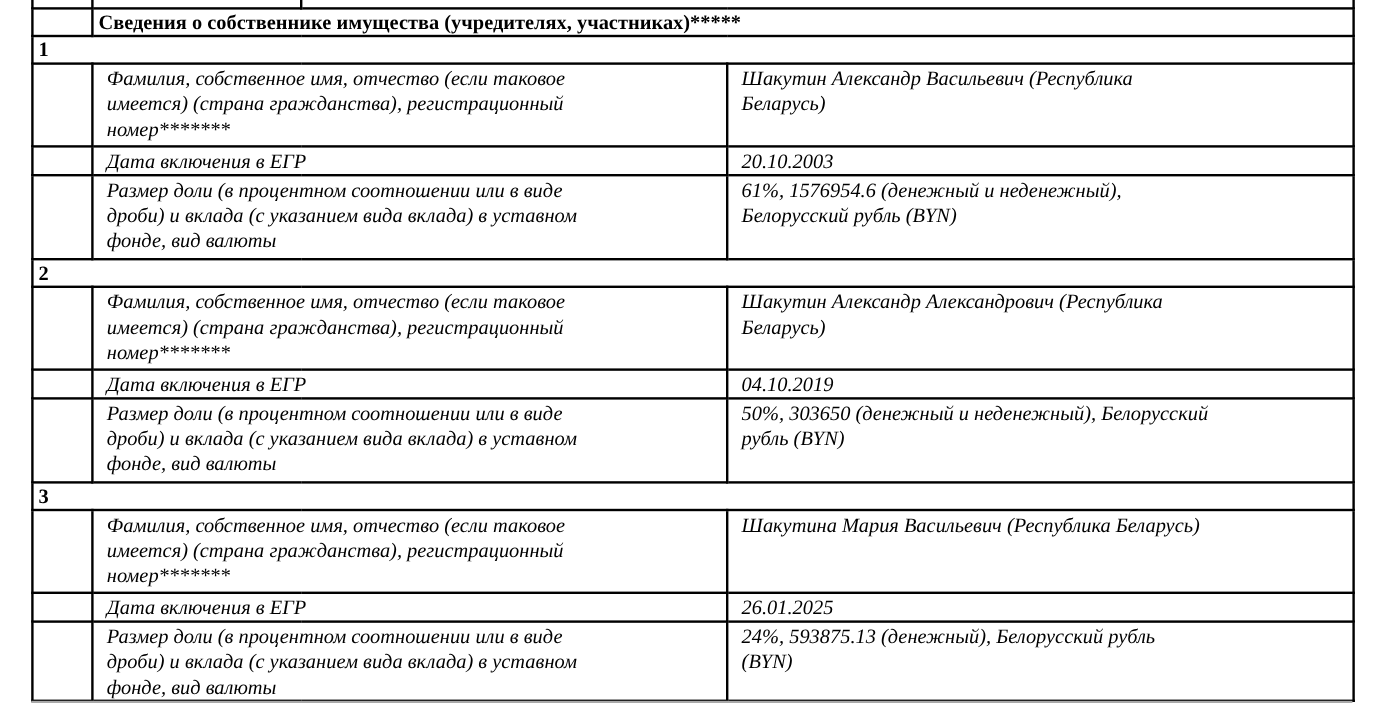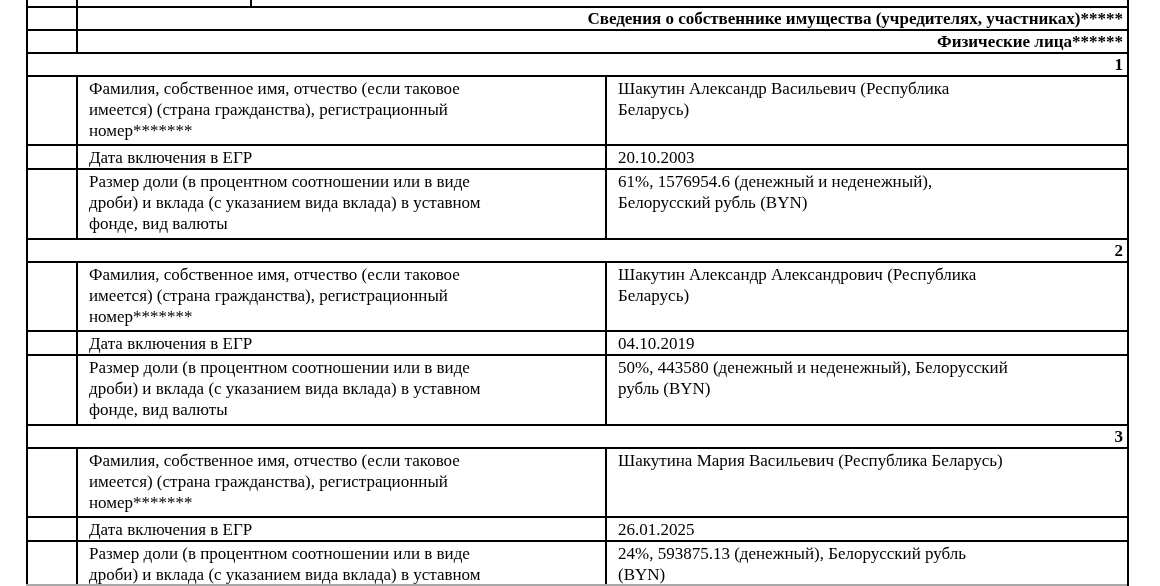--- a/index.html
+++ b/index.html
@@ -27,23 +27,24 @@
     font-size: 17px;
     line-height: 21px;
     overflow: hidden;
   }
   tr.fragment-row td {
     border-top: none;
   }
   td.cell-text {
     padding: 1px 8px 0 11px;
     white-space: pre-line;
+    font-style: italic;
   }
   td.cell-center {
-    text-align: right;
+    text-align: left;
     vertical-align: middle;
     font-weight: bold;
     padding: 0 4px;
     white-space: nowrap;
   }
   td.cell-empty { padding: 0; }
   .bottom-edge {
     position: absolute;
     left: 26px; top: 584px;
     width: 1101px; height: 2px;
@@ -67,24 +68,20 @@
       <td class="cell-empty"></td>
       <td class="cell-empty"></td>
       <td class="cell-empty" colspan="2"></td>
     </tr>
 
     <tr style="height:22px">
       <td class="cell-empty"></td>
       <td class="cell-center" colspan="3">Сведения о собственнике имущества (учредителях, участниках)*****</td>
     </tr>
 
-    <tr style="height:21px">
-      <td class="cell-empty"></td>
-      <td class="cell-center" colspan="3">Физические лица******</td>
-    </tr>
 
     <tr style="height:21px">
       <td class="cell-center" colspan="4">1</td>
     </tr>
     <tr style="height:69px">
       <td class="cell-empty"></td>
       <td class="cell-text" colspan="2">Фамилия, собственное имя, отчество (если таковое
 имеется) (страна гражданства), регистрационный
 номер*******</td>
       <td class="cell-text">Шакутин Александр Васильевич (Республика
@@ -118,21 +115,21 @@
     <tr style="height:23px">
       <td class="cell-empty"></td>
       <td class="cell-text" colspan="2">Дата включения в ЕГР</td>
       <td class="cell-text">04.10.2019</td>
     </tr>
     <tr style="height:70px">
       <td class="cell-empty"></td>
       <td class="cell-text" colspan="2">Размер доли (в процентном соотношении или в виде
 дроби) и вклада (с указанием вида вклада) в уставном
 фонде, вид валюты</td>
-      <td class="cell-text">50%, 443580 (денежный и неденежный), Белорусский
+      <td class="cell-text">50%, 303650 (денежный и неденежный), Белорусский
 рубль (BYN)</td>
     </tr>
 
     <tr style="height:21px">
       <td class="cell-center" colspan="4">3</td>
     </tr>
     <tr style="height:69px">
       <td class="cell-empty"></td>
       <td class="cell-text" colspan="2">Фамилия, собственное имя, отчество (если таковое
 имеется) (страна гражданства), регистрационный

